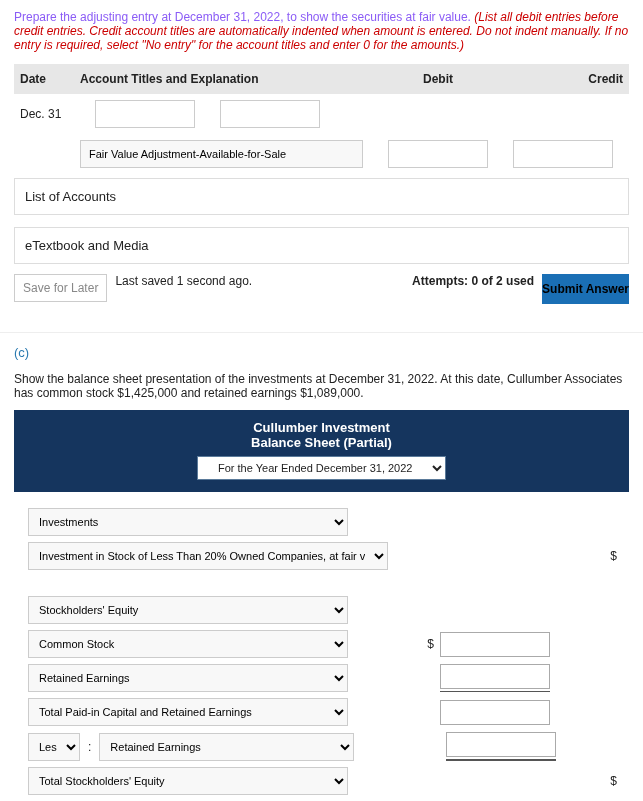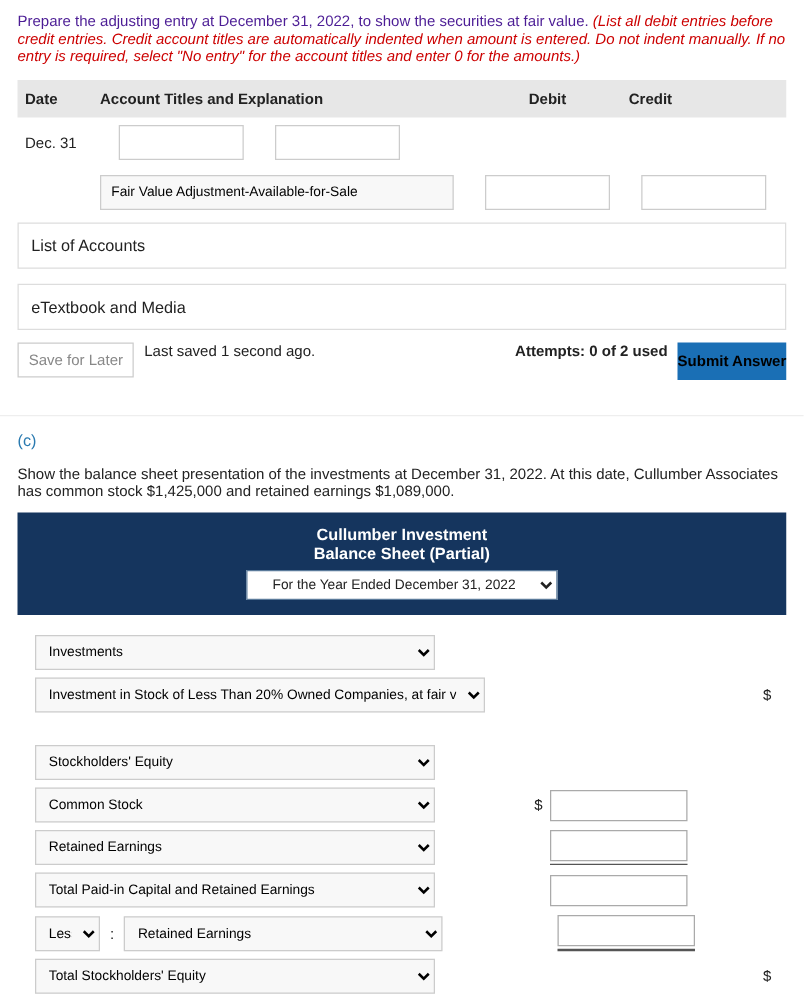--- a/index.html
+++ b/index.html
@@ -1,24 +1,24 @@
 <!DOCTYPE html>
 <html><head>
 <meta charset="utf-8">
 <style>
   * { box-sizing: border-box; }
   body { margin: 0; font-family: Arial, Helvetica, sans-serif; font-size: 12px; background: #fff; color: #222; width: 643px; }
   .pad { padding: 10px 14px; }
-  .inst { color: #4c1d95; }
+  .inst { color: #8b5cf6; }
   .red-italic { color: #c00; font-style: italic; }
   .table-hdr { display: flex; background: #e7e7e7; font-weight: bold; padding: 8px 6px; margin-top: 12px; }
   .col-date { width: 60px; }
   .col-acct { flex: 1; }
   .col-deb { width: 130px; text-align: center; }
-  .col-cred { width: 120px; text-align: left; }
+  .col-cred { width: 120px; text-align: right; }
   .entry-row { display: flex; align-items: center; padding: 6px; }
   .field-box { background: #f8f8f8; border: 1px solid #ccc; padding: 7px 8px; font-size: 11px; width: 100%; }
   .amt-box { background: #fff; border: 1px solid #ccc; height: 28px; width: 100px; }
   .link-bar { border: 1px solid #ddd; padding: 10px 10px; margin-top: 12px; font-size: 13px; }
   .save-row { display: flex; align-items: flex-start; margin-top: 10px; gap: 8px; }
   .save-btn { border: 1px solid #ccc; color: #888; background: #fff; padding: 6px 8px; font-size: 12px; }
   .attempts { margin-left: auto; font-weight: bold; font-size: 12px; }
   .submit-btn { background: #1a6fb5; color: #000000; border: none; padding: 8px 0; font-weight: bold; font-size: 12px; }
   .divider { border-top: 1px solid #eee; margin: 18px 0 0; }
   .part-c { color: #2a7ab0; padding: 12px 14px; font-size: 13px; }

